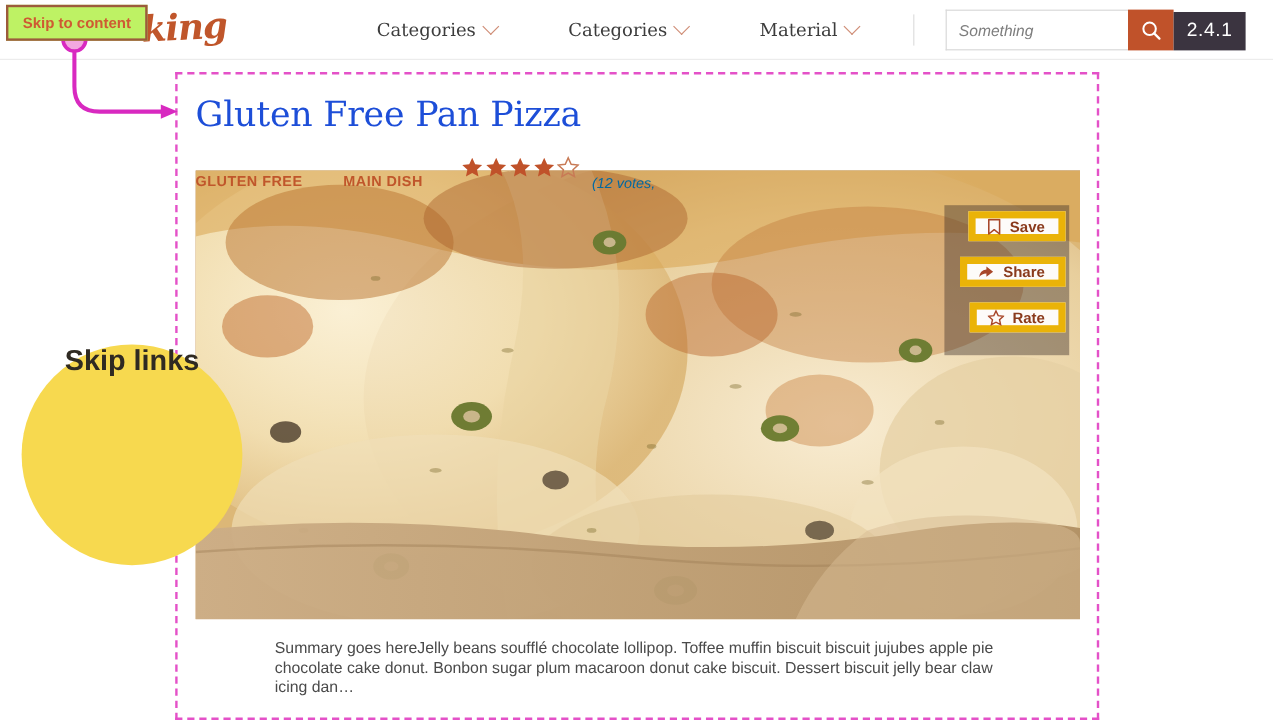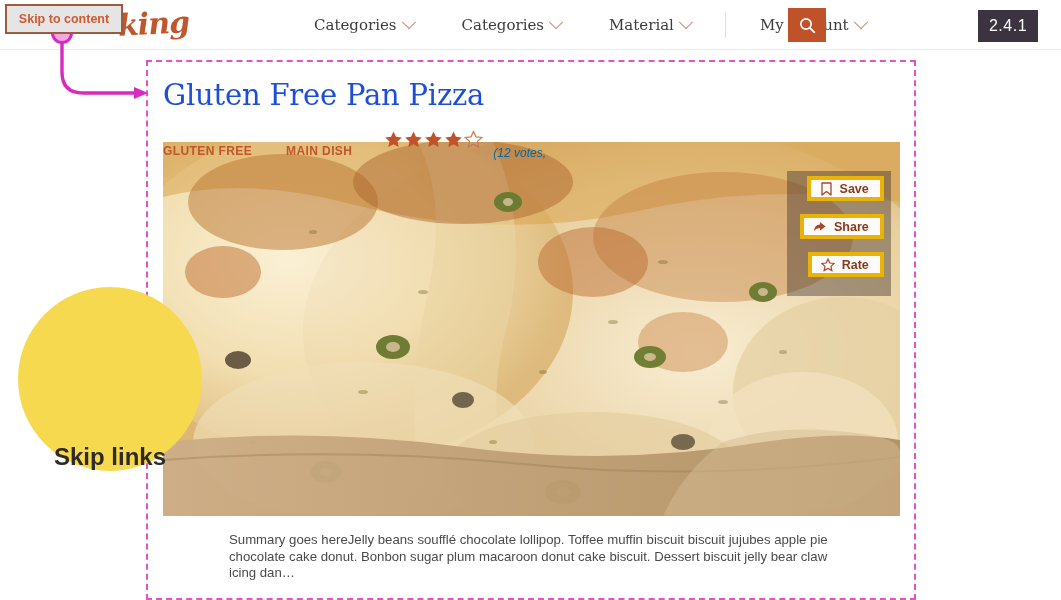--- a/index.html
+++ b/index.html
@@ -39,21 +39,21 @@
     transform: rotate(-3deg);
   }
 
   .nav {
     position: absolute;
     left: 292px;
     top: 0;
     height: 50px;
     display: flex;
     align-items: center;
-    gap: 4px;
+    gap: 16px;
   }
   .nav-item {
     display: flex;
     align-items: center;
     gap: 7px;
     padding: 0 22px;
     font-family: "DejaVu Serif", serif;
     font-size: 15px;
     color: #3c3c3c;
     cursor: pointer;
@@ -126,21 +126,21 @@
     letter-spacing: 0.5px;
   }
 
   
   .skip-box {
     position: absolute;
     left: 5px;
     top: 4px;
     width: 118px;
     height: 30px;
-    background: #e5e5e5;
+    background: #bef264;
     border: 2px solid #9c5b3c;
     box-sizing: border-box;
     display: flex;
     align-items: center;
     justify-content: center;
     z-index: 40;
     cursor: pointer;
   }
   .skip-box span {
     font-family: "Liberation Sans", sans-serif;
@@ -234,21 +234,21 @@
     position: absolute;
     left: 800px;
     top: 176px;
     z-index: 14;
     display: flex;
     flex-direction: column;
     gap: 13px;
   }
   .act-btn {
     background: #fdfbf9;
-    border: 4px solid #eab308;
+    border: 6px solid #eab308;
     height: 25px;
     display: flex;
     align-items: center;
     gap: 7px;
     padding: 0 11px 0 9px;
     cursor: pointer;
     box-sizing: border-box;
     align-self: flex-end;
   }
   .act-btn span.lbl {
@@ -280,21 +280,21 @@
   }
   .annot-circle {
     position: absolute;
     left: 18px;
     top: 287px;
     width: 184px;
     height: 184px;
     border-radius: 50%;
     background: #f7d94f;
     display: flex;
-    align-items: flex-end;
+    align-items: flex-start;
     justify-content: center;
     z-index: 32;
   }
   .annot-circle span {
     font-family: "Liberation Sans", sans-serif;
     font-size: 24px;
     font-weight: bold;
     color: #2f2a22;
   }
 </style>
@@ -319,20 +319,21 @@
       <i class="chev"></i>
     </div>
     <div class="nav-sep"></div>
     <div class="nav-item">
       <span>My account</span>
       <i class="chev"></i>
     </div>
   </div>
 
   <div class="search-wrap">
+    <input class="search-input" type="text" placeholder="Something" style="">
     <button class="search-btn">
       <svg width="17" height="17" viewBox="0 0 17 17">
         <circle cx="7" cy="7" r="5.2" fill="none" stroke="#ffffff" stroke-width="1.7"></circle>
         <line x1="10.8" y1="10.8" x2="15.2" y2="15.2" stroke="#ffffff" stroke-width="1.9" stroke-linecap="round"></line>
       </svg>
     </button>
   </div>
 
   <div class="version-badge">2.4.1</div>
 </div>

